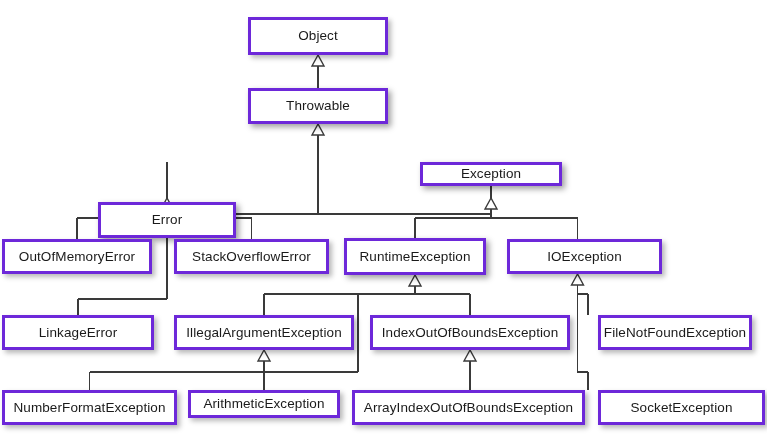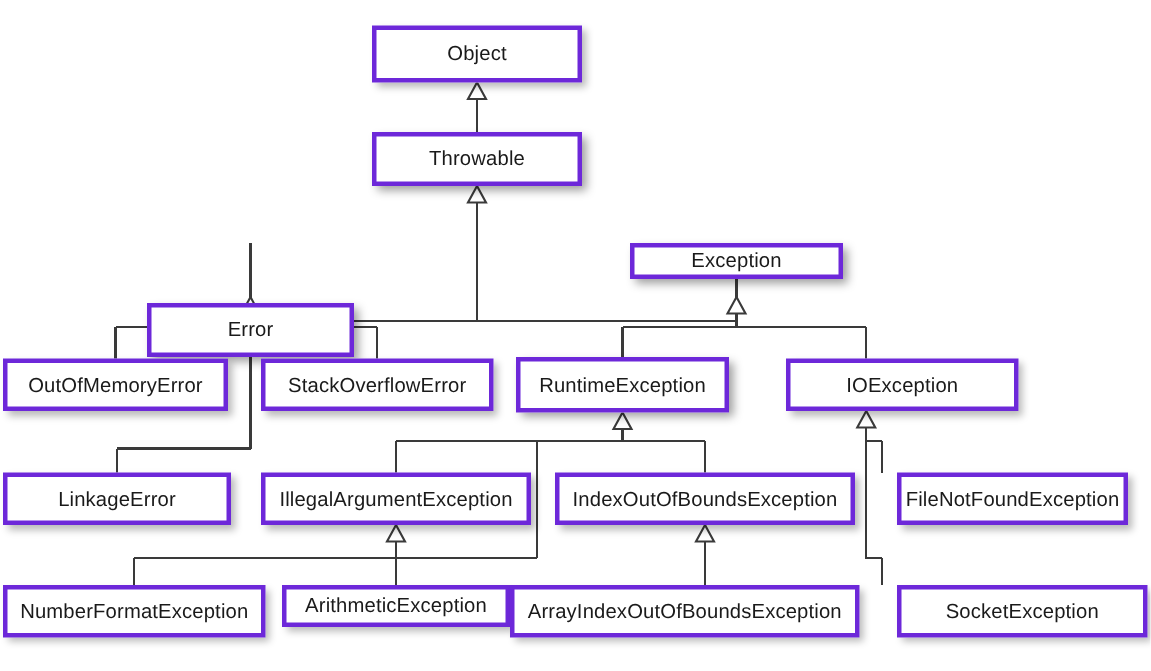--- a/index.html
+++ b/index.html
@@ -120,42 +120,42 @@
       </div>
       <div class="node" style="left: 2px; top: 239px; width: 150px; height: 35px;">
         <span>OutOfMemoryError</span>
       </div>
       <div class="node" style="left: 174px; top: 239px; width: 155px; height: 35px;">
         <span>StackOverflowError</span>
       </div>
       <div class="node thick" style="left: 344px; top: 238px; width: 142px; height: 37px;">
         <span>RuntimeException</span>
       </div>
-      <div class="node" style="left: 524px; top: 239px; width: 155px; height: 35px;">
+      <div class="node" style="left: 507px; top: 239px; width: 155px; height: 35px;">
         <span>IOException</span>
       </div>
       <div class="node" style="left: 2px; top: 315px; width: 152px; height: 35px;">
         <span>LinkageError</span>
       </div>
       <div class="node" style="left: 174px; top: 315px; width: 180px; height: 35px;">
         <span>IllegalArgumentException</span>
       </div>
       <div class="node" style="left: 370px; top: 315px; width: 200px; height: 35px;">
         <span>IndexOutOfBoundsException</span>
       </div>
       <div class="node" style="left: 598px; top: 315px; width: 154px; height: 35px;">
         <span>FileNotFoundException</span>
       </div>
       <div class="node" style="left: 2px; top: 390px; width: 175px; height: 35px;">
         <span>NumberFormatException</span>
       </div>
       <div class="node" style="left: 188px; top: 390px; width: 152px; height: 28px;">
         <span>ArithmeticException</span>
       </div>
-      <div class="node" style="left: 340px; top: 390px; width: 233px; height: 35px;">
+      <div class="node" style="left: 352px; top: 390px; width: 233px; height: 35px;">
         <span>ArrayIndexOutOfBoundsException</span>
       </div>
       <div class="node" style="left: 598px; top: 390px; width: 167px; height: 35px;">
         <span>SocketException</span>
       </div>
     </div>
 
 
 </div>
 

